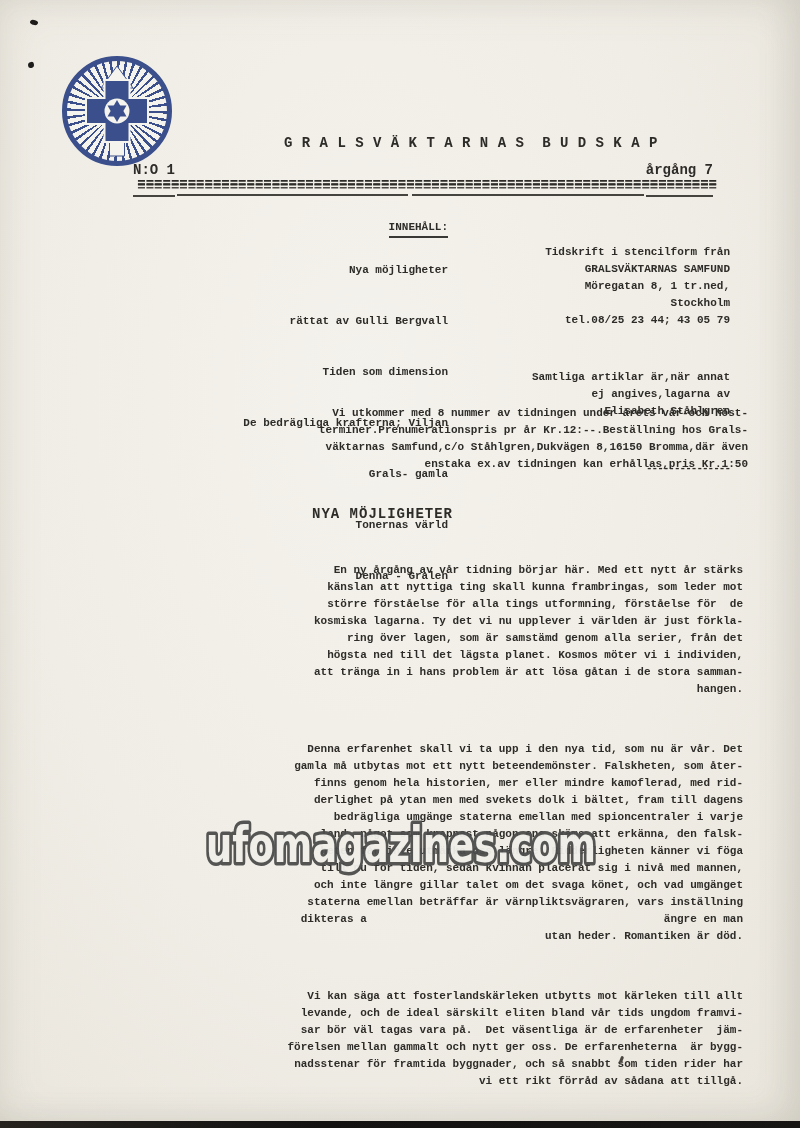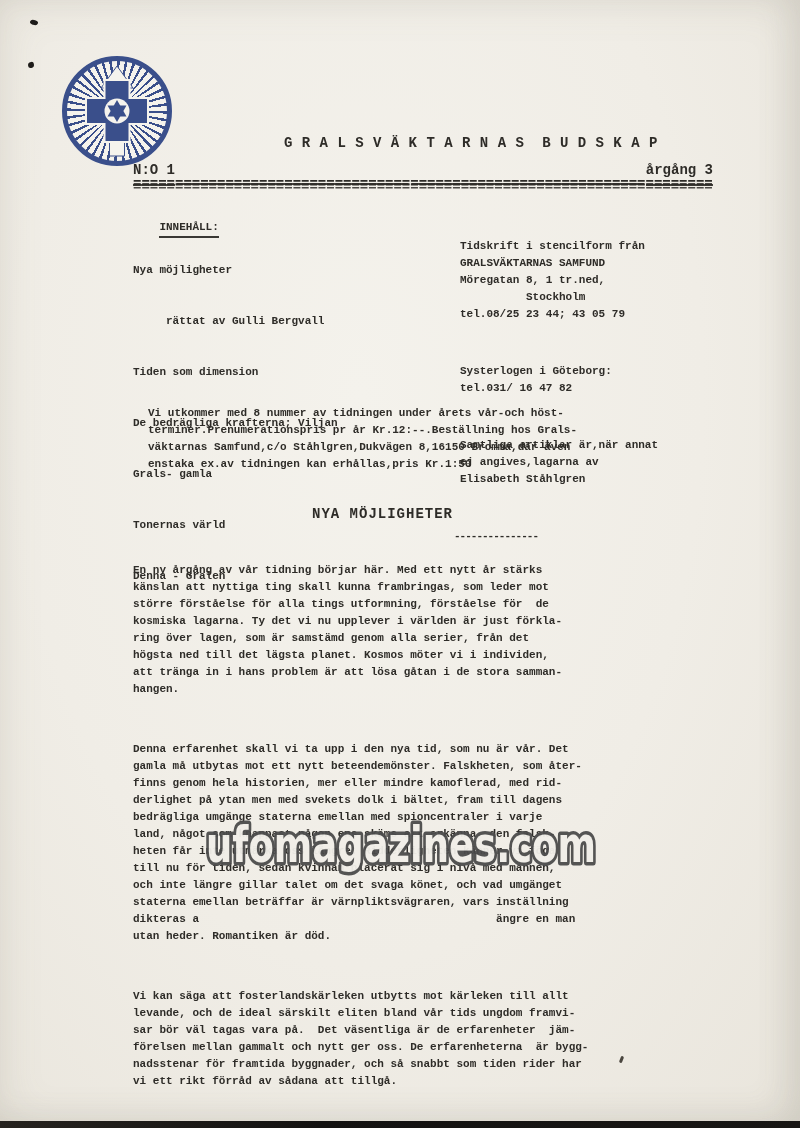--- a/index.html
+++ b/index.html
@@ -6,41 +6,42 @@
   .sheet{
     position:relative;
     width:800px;height:1128px;
     margin:0 auto;
     background:
       radial-gradient(ellipse at 45% 35%, #f4f2ec 0%, #f0ede6 55%, #e9e5dc 100%);
     box-shadow: inset 0 0 45px rgba(120,110,95,.14), inset -14px -10px 30px rgba(100,95,85,.10);
     overflow:hidden;
     font-family:"Liberation Mono","DejaVu Sans Mono",monospace;
     color:#2e2c28;
+    text-align:right;
   }
   .mono{white-space:pre;font-size:11px;line-height:17px;font-weight:600;}
   .punch{position:absolute;background:#1e1c1a;border-radius:60% 40% 55% 45%;}
   .punch-1{left:30px;top:20px;width:8px;height:5px;transform:rotate(18deg);}
   .punch-2{left:28px;top:62px;width:6px;height:6px;transform:rotate(-10deg);}
   .logo{
     position:absolute;left:62px;top:56px;width:100px;height:100px;
     border:5px solid #3a4f8b;border-radius:50%;
     background:
       repeating-conic-gradient(from 0deg, #3a4f8b 0deg 3.1deg, rgba(0,0,0,0) 3.1deg 9deg),
       #f5f3ed;
   }
   .logo svg{position:absolute;left:-5px;top:-5px;}
   .masthead-title{position:absolute;left:284px;top:134px;font-size:14px;line-height:18px;font-weight:700;white-space:pre;letter-spacing:.5px;}
   .issue-line{position:absolute;left:133px;top:161px;width:580px;display:flex;align-items:flex-end;font-size:14px;line-height:18px;font-weight:600;}
-  .issue-line span.txt{border-bottom:2px solid #46443f;padding-bottom:5px;white-space:pre;}
+  .issue-line span.txt{border-bottom:2px solid #46443f;padding-bottom:16px;white-space:pre;}
   .issue-line span.fill{flex:1;border-bottom:2px solid #46443f;height:0;margin:0 2px 1px 2px;}
   .equals-rule{position:absolute;left:133px;top:176px;width:584px;overflow:hidden;font-size:14px;line-height:17px;font-weight:700;white-space:pre;text-shadow:0 2.5px 0 rgba(46,44,40,.85);}
   .toc{position:absolute;left:133px;top:202px;width:315px;}
   .toc-heading{display:inline-block;border-bottom:2px solid #3a3834;margin-bottom:7px;}
-  .publisher{position:absolute;left:460px;top:204px;width:270px;}
+  .publisher{position:absolute;left:460px;top:210px;width:270px;}
   .pub-block{margin-bottom:6px;}
   .pub-dashes{margin-left:-6px;letter-spacing:-1px;}
   .subscription{position:absolute;left:148px;top:405px;width:600px;}
   .article-heading{position:absolute;left:312px;top:506px;font-size:14px;font-weight:700;letter-spacing:1px;white-space:pre;}
   .article-body{position:absolute;left:133px;top:528px;width:610px;}
   .article-body p{margin:0 0 9px 0;}
   .watermark{position:absolute;left:196px;top:815px;opacity:.95;}
   .bottom-edge{position:absolute;left:0;bottom:0;width:800px;height:7px;background:linear-gradient(to right,#26231f,#131211 40%,#181614);}
   .speck{position:absolute;left:620px;top:1056px;width:3px;height:7px;background:#4a463f;transform:rotate(22deg);border-radius:2px;}
 </style>
@@ -63,21 +64,21 @@
       </g>
     </svg>
   </div>
 
   <div class="masthead-title">G R A L S V Ä K T A R N A S  B U D S K A P</div>
 
   <div class="issue-line">
     <span class="txt">N:O 1</span>
     <span class="fill"></span>
     <span class="fill"></span>
-    <span class="txt">årgång 3</span>
+    <span class="txt">årgång 7</span>
   </div>
 
   <div class="equals-rule mono">=====================================================================</div>
 
   <div class="toc mono">
     <div class="toc-heading">INNEHÅLL:</div>
     <div>Nya möjligheter</div>
     <div>     rättat av Gulli Bergvall</div>
     <div>Tiden som dimension</div>
     <div>De bedrägliga krafterna; Viljan</div>
@@ -85,22 +86,20 @@
     <div>Tonernas värld</div>
     <div>Denna - Gralen</div>
   </div>
 
   <div class="publisher mono">
     <div class="pub-block">Tidskrift i stencilform från
 GRALSVÄKTARNAS SAMFUND
 Möregatan 8, 1 tr.ned,
           Stockholm
 tel.08/25 23 44; 43 05 79</div>
-    <div class="pub-block">Systerlogen i Göteborg:
-tel.031/ 16 47 82</div>
     <div class="pub-block">Samtliga artiklar är,när annat
 ej angives,lagarna av
 Elisabeth Ståhlgren</div>
     <div class="pub-dashes">---------------</div>
   </div>
 
   <div class="subscription mono">Vi utkommer med 8 nummer av tidningen under årets vår-och höst-
 terminer.Prenumerationspris pr år Kr.12:--.Beställning hos Grals-
 väktarnas Samfund,c/o Ståhlgren,Dukvägen 8,16150 Bromma,där även
 enstaka ex.av tidningen kan erhållas,pris Kr.1:50</div>

